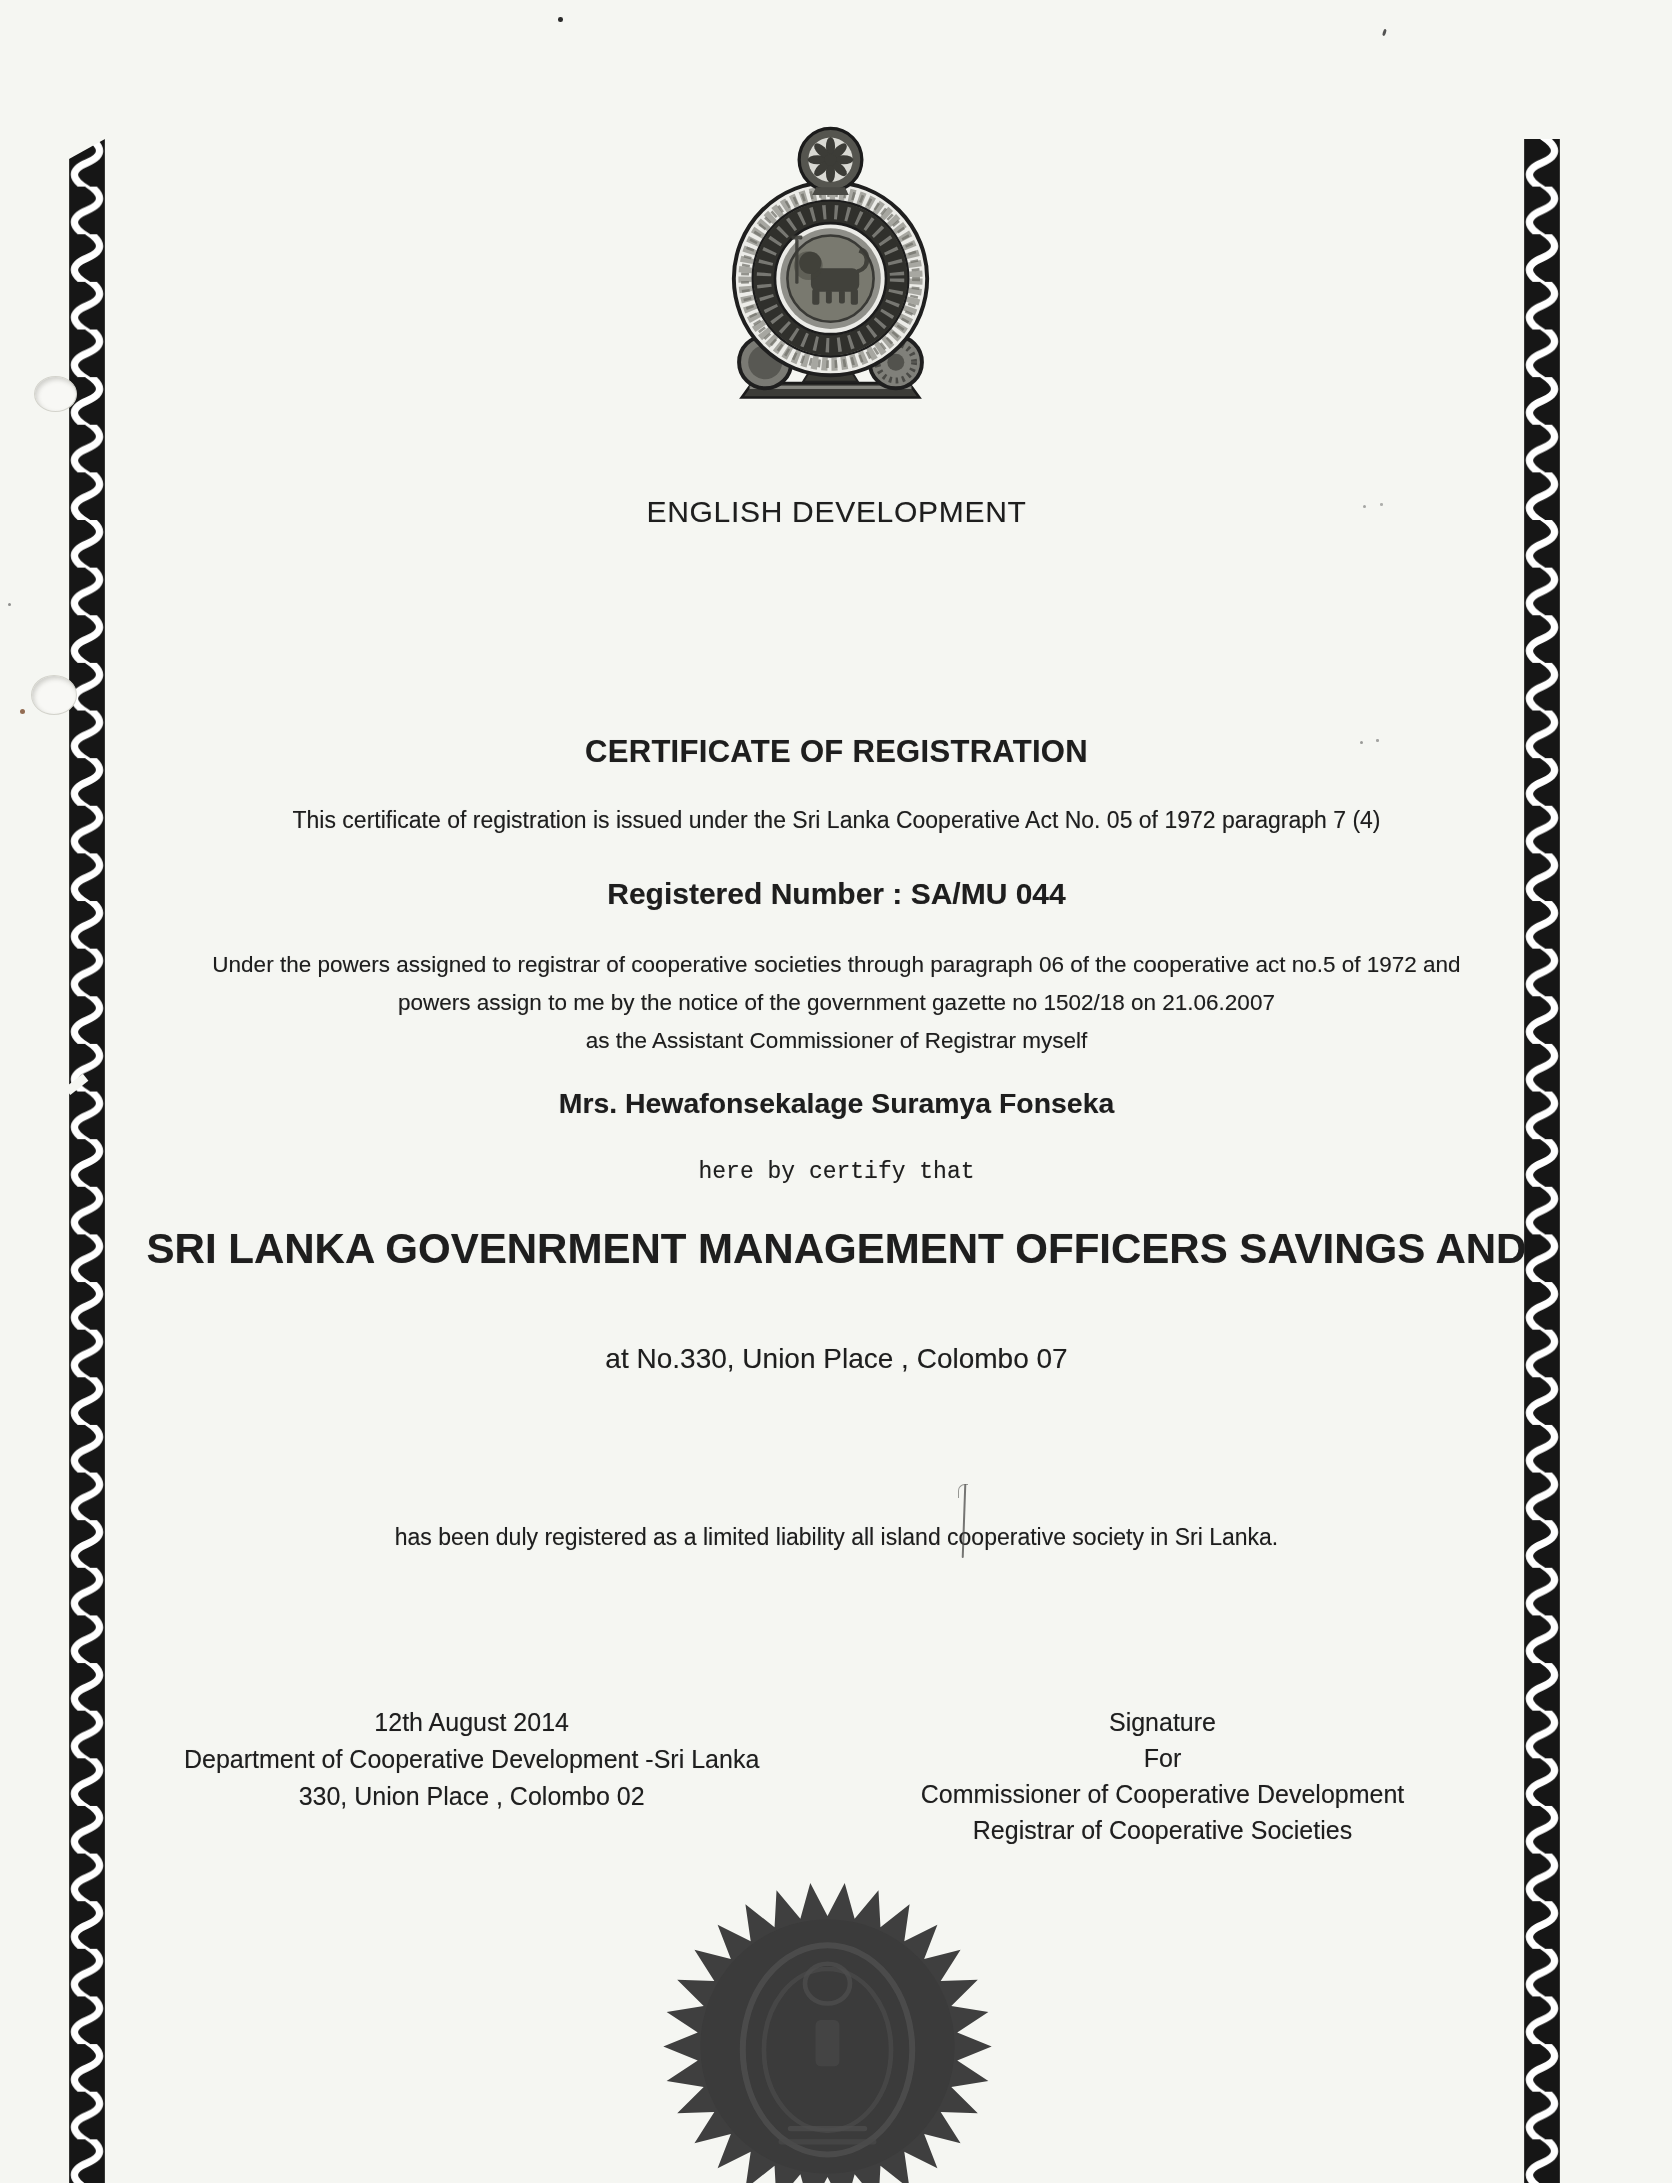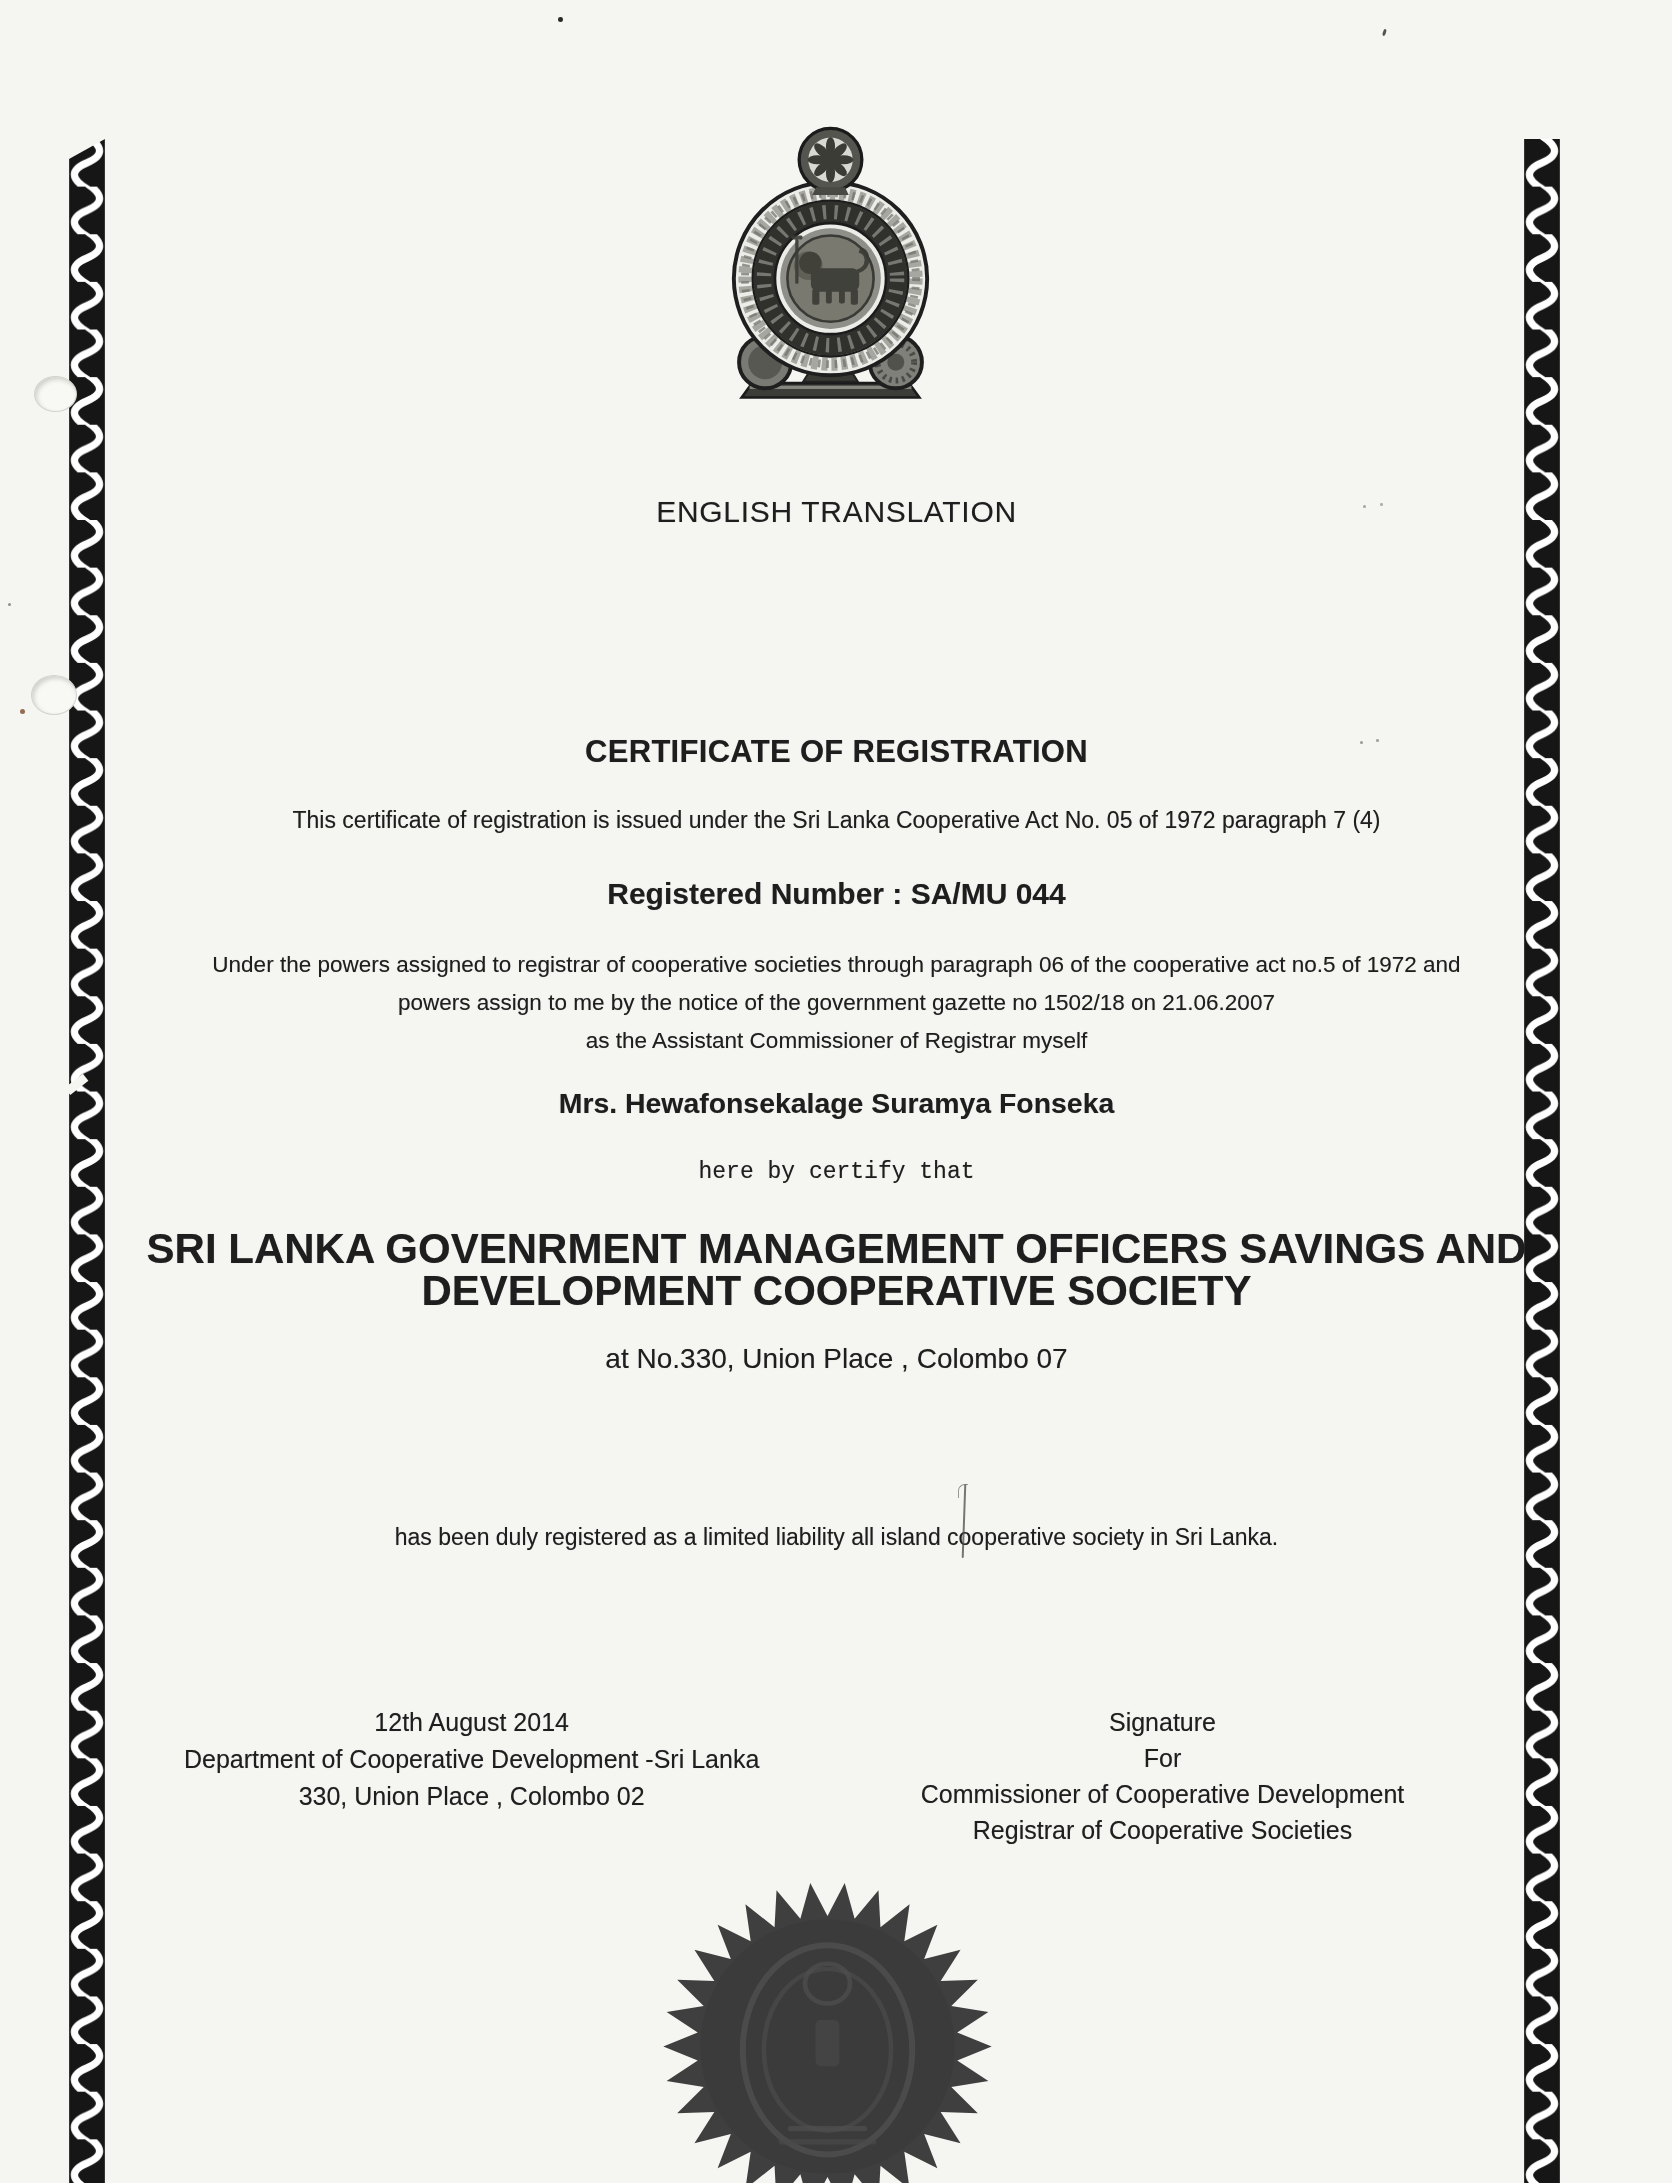--- a/index.html
+++ b/index.html
@@ -116,21 +116,21 @@
       <ellipse cx="180" cy="50" rx="15" ry="7"></ellipse>
       <ellipse cx="146" cy="36" rx="7" ry="14" transform="rotate(-45 146 36)"></ellipse>
       <ellipse cx="174" cy="36" rx="7" ry="14" transform="rotate(45 174 36)"></ellipse>
       <ellipse cx="146" cy="64" rx="7" ry="14" transform="rotate(45 146 64)"></ellipse>
       <ellipse cx="174" cy="64" rx="7" ry="14" transform="rotate(-45 174 64)"></ellipse>
       <circle cx="160" cy="50" r="9"></circle>
     </g>
     <path d="M138 92 h44 l6 12 h-56 z" fill="#4a4a45"></path>
   </svg>
 
-  <div class="txt t-translation">ENGLISH TRANSLATION</div>
+  <div class="txt t-translation">ENGLISH DEVELOPMENT</div>
 
   <div class="txt t-heading">CERTIFICATE OF REGISTRATION</div>
 
   <div class="txt t-issued">This certificate of registration is issued under the Sri Lanka Cooperative Act No. 05 of 1972 paragraph 7 (4)</div>
 
   <div class="txt t-regnum">
     <span>Registered Number :</span>
     <span>SA/MU 044</span>
   </div>
 
@@ -139,21 +139,20 @@
     <div>powers assign to me by the notice of the government gazette no 1502/18 on 21.06.2007</div>
     <div>as the Assistant Commissioner of Registrar myself</div>
   </div>
 
   <div class="txt t-name">Mrs. Hewafonsekalage Suramya Fonseka</div>
 
   <div class="txt t-certify">here by certify that</div>
 
   <div class="txt t-society">
     <div>SRI LANKA GOVENRMENT MANAGEMENT OFFICERS SAVINGS AND</div>
-    <div>DEVELOPMENT COOPERATIVE SOCIETY</div>
   </div>
 
   <div class="txt t-ataddr">at  No.330, Union Place , Colombo 07</div>
 
   <div class="txt t-statement">has been duly registered as a limited liability all island cooperative society in Sri Lanka.</div>
 
   <div class="issue-block">
     <div>12th August 2014</div>
     <div>Department of Cooperative Development -Sri Lanka</div>
     <div>330, Union Place , Colombo 02</div>

